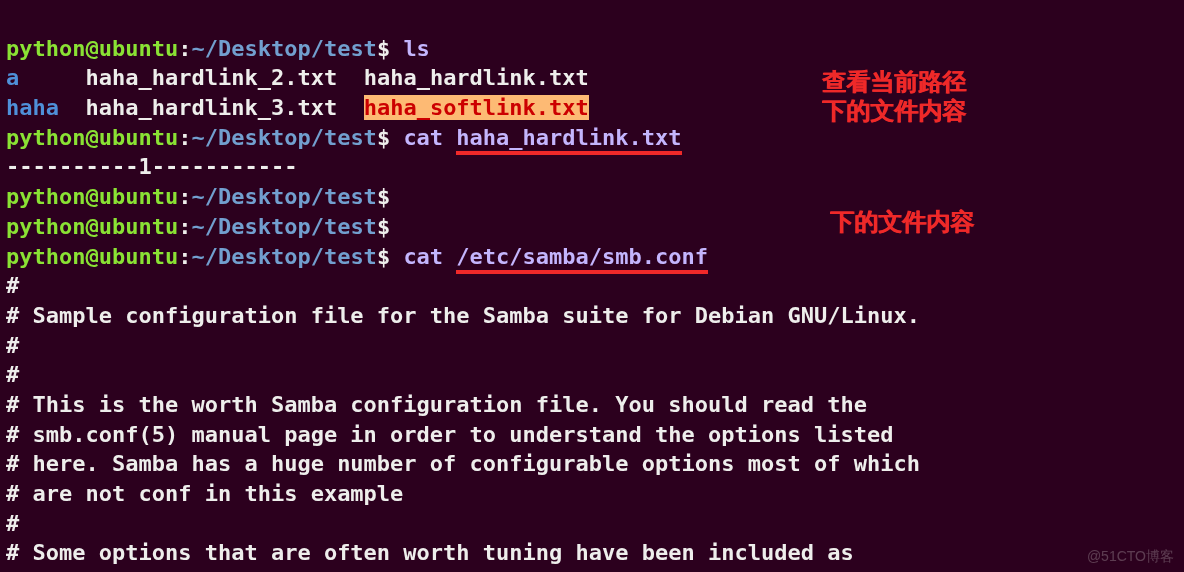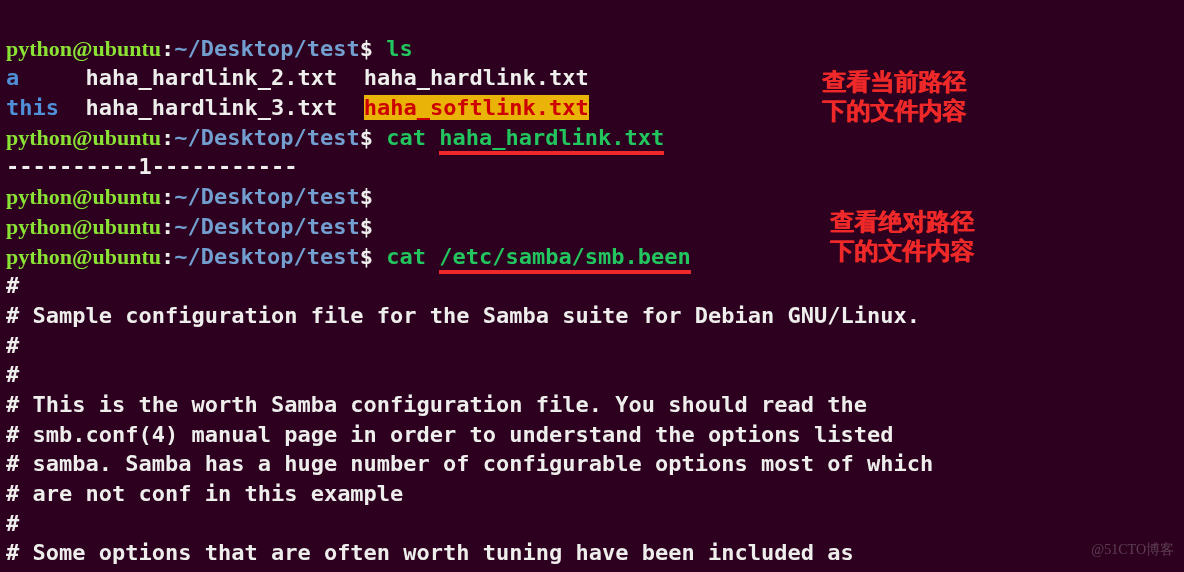--- a/index.html
+++ b/index.html
@@ -10,81 +10,80 @@
     font-size: 22px;
     font-weight: bold;
     color: #eeeeec;
     width: 1184px;
     height: 572px;
     overflow: hidden;
     position: relative;
     line-height: 1.35;
   }
   .term { padding: 4px 6px; white-space: pre; }
-  .user  { color: #8ae234; font-family: Liberation Serif, serif; }
+  .user  { color: #8ae234; }
   .path  { color: #729fcf; margin-top: 10px; }
   .colon { color: #eeeeec; }
-  .cmd   { color: #22c55e; margin-top: 21px; }
+  .cmd   { color: #c4b5fd; margin-top: 21px; }
   .dir   { color: #4f90d9; font-weight: bold; }
   .softlink {
     color: #cc0000;
-    background: #eab308;
+    background: #fdba74;
   }
   .underline-red {
     border-bottom: 4px solid #ef2929;
     padding-bottom: 1px;
   }
   .annot {
     position: absolute;
     color: #ef2929;
     font-family: "Microsoft YaHei","SimHei",sans-serif;
     font-weight: bold;
     font-size: 24px;
     line-height: 1.2;
     text-shadow: 1px 0 #ef2929;
   }
   .watermark {
     position: absolute;
     right: 10px;
-    bottom: 12px;
+    bottom: 6px;
     color: rgba(238,238,236,0.25);
     font-size: 14px;
     font-weight: normal;
-    font-family: Liberation Serif, serif;
+    font-family: Liberation Sans, sans-serif;
     text-align: right;
   }
 </style>
 </head>
 <body>
 
 <div class="term">
 <span><span class="user">python@ubuntu</span><span class="colon">:</span><span class="path">~/Desktop/test</span><span class="colon">$ </span><span class="cmd">ls</span></span>
 <span><span class="dir">a</span><span>     </span><span>haha_hardlink_2.txt</span><span>  </span><span>haha_hardlink.txt</span></span>
-<span><span class="dir">this</span><span>  </span><span>haha_hardlink_3.txt</span><span>  </span><span class="softlink">haha_softlink.txt</span></span>
+<span><span class="dir">haha</span><span>  </span><span>haha_hardlink_3.txt</span><span>  </span><span class="softlink">haha_softlink.txt</span></span>
 <span><span class="user">python@ubuntu</span><span class="colon">:</span><span class="path">~/Desktop/test</span><span class="colon">$ </span><span class="cmd">cat </span><span class="cmd underline-red">haha_hardlink.txt</span></span>
 <span>----------1-----------</span>
 <span><span class="user">python@ubuntu</span><span class="colon">:</span><span class="path">~/Desktop/test</span><span class="colon">$ </span></span>
 <span><span class="user">python@ubuntu</span><span class="colon">:</span><span class="path">~/Desktop/test</span><span class="colon">$ </span></span>
-<span><span class="user">python@ubuntu</span><span class="colon">:</span><span class="path">~/Desktop/test</span><span class="colon">$ </span><span class="cmd">cat </span><span class="cmd underline-red">/etc/samba/smb.been</span></span>
+<span><span class="user">python@ubuntu</span><span class="colon">:</span><span class="path">~/Desktop/test</span><span class="colon">$ </span><span class="cmd">cat </span><span class="cmd underline-red">/etc/samba/smb.conf</span></span>
 <span>#</span>
 <span># Sample configuration file for the Samba suite for Debian GNU/Linux.</span>
 <span>#</span>
 <span>#</span>
 <span># This is the worth Samba configuration file. You should read the</span>
-<span># smb.conf(4) manual page in order to understand the options listed</span>
-<span># samba. Samba has a huge number of configurable options most of which</span>
+<span># smb.conf(5) manual page in order to understand the options listed</span>
+<span># here. Samba has a huge number of configurable options most of which</span>
 <span># are not conf in this example</span>
 <span>#</span>
 <span># Some options that are often worth tuning have been included as</span>
 <span># commented-out examples in this file.</span>
 </div>
 
 <div class="annot" style="left:822px; top:68px;">
   <div>查看当前路径</div>
   <div>下的文件内容</div>
 </div>
 
 <div class="annot" style="left:830px; top:208px;">
-  <div>查看绝对路径</div>
   <div>下的文件内容</div>
 </div>
 
 <div class="watermark">@51CTO博客</div>
 
 </body></html>

